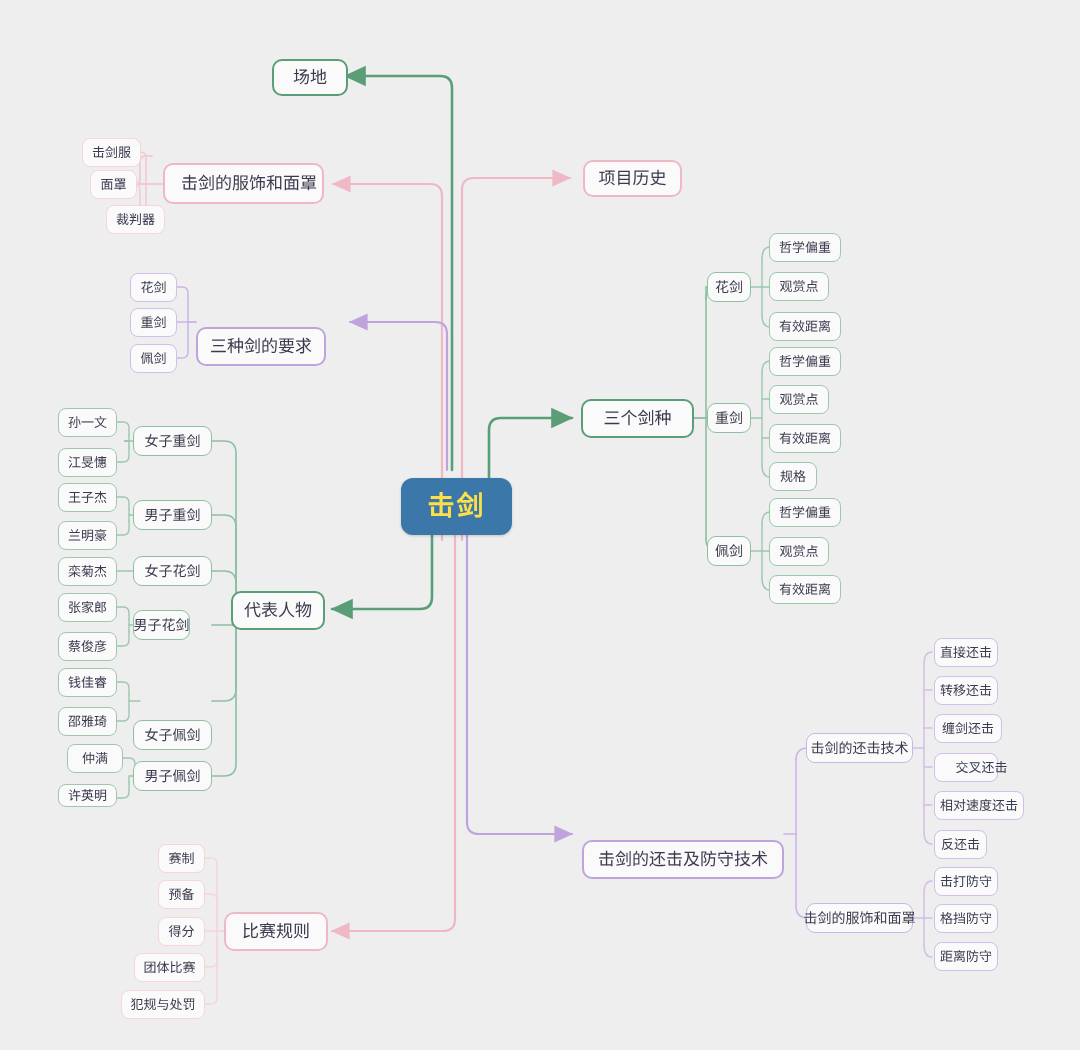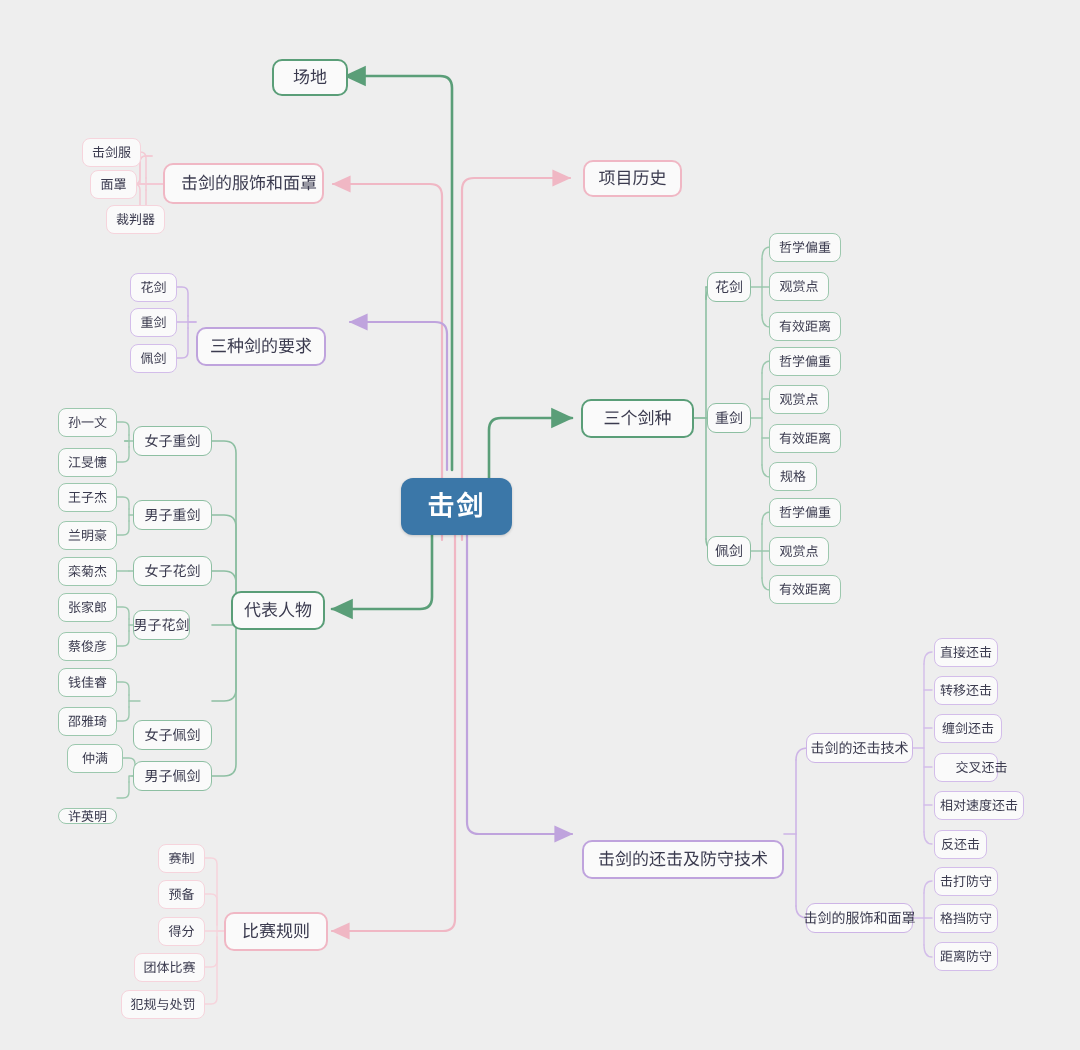--- a/index.html
+++ b/index.html
@@ -23,21 +23,21 @@
     white-space:nowrap;
     line-height:1;
     text-align:center;
   }
 
   
   .n-root{
     background:#3b77a8;
     border:none;
     border-radius:12px;
-    color:#ffffff;
+    color:#fde047;
     font-size:27px;
     font-weight:bold;
     letter-spacing:2px;
     box-shadow:0 1px 3px rgba(0,0,0,.18);
   }
 
   
   .l1{border:2.5px solid #5a9e78;font-size:17px;border-radius:10px;}
   .l1.green{border-color:#5a9e78;}
   .l1.pink{border-color:#f0b7c4;}
@@ -341,21 +341,21 @@
   </div>
   <div class="node l3 green" style="left:58px;top:668px;width:59px;height:29px;">
     <span>钱佳睿</span>
   </div>
   <div class="node l3 green" style="left:58px;top:707px;width:59px;height:29px;">
     <span>邵雅琦</span>
   </div>
   <div class="node l3 green" style="left:67px;top:744px;width:56px;height:29px;">
     <span>仲满</span>
   </div>
-  <div class="node l3 green" style="left:58px;top:808px;width:59px;height:16px;">
+  <div class="node l3 green" style="left:58px;top:784px;width:59px;height:23px;">
     <span>许英明</span>
   </div>
 
   <div class="node l1 pink" style="left:224px;top:912px;width:104px;height:39px;">
     <span>比赛规则</span>
   </div>
   <div class="node l3 pink" style="left:158px;top:844px;width:47px;height:29px;">
     <span>赛制</span>
   </div>
   <div class="node l3 pink" style="left:158px;top:880px;width:47px;height:29px;">

